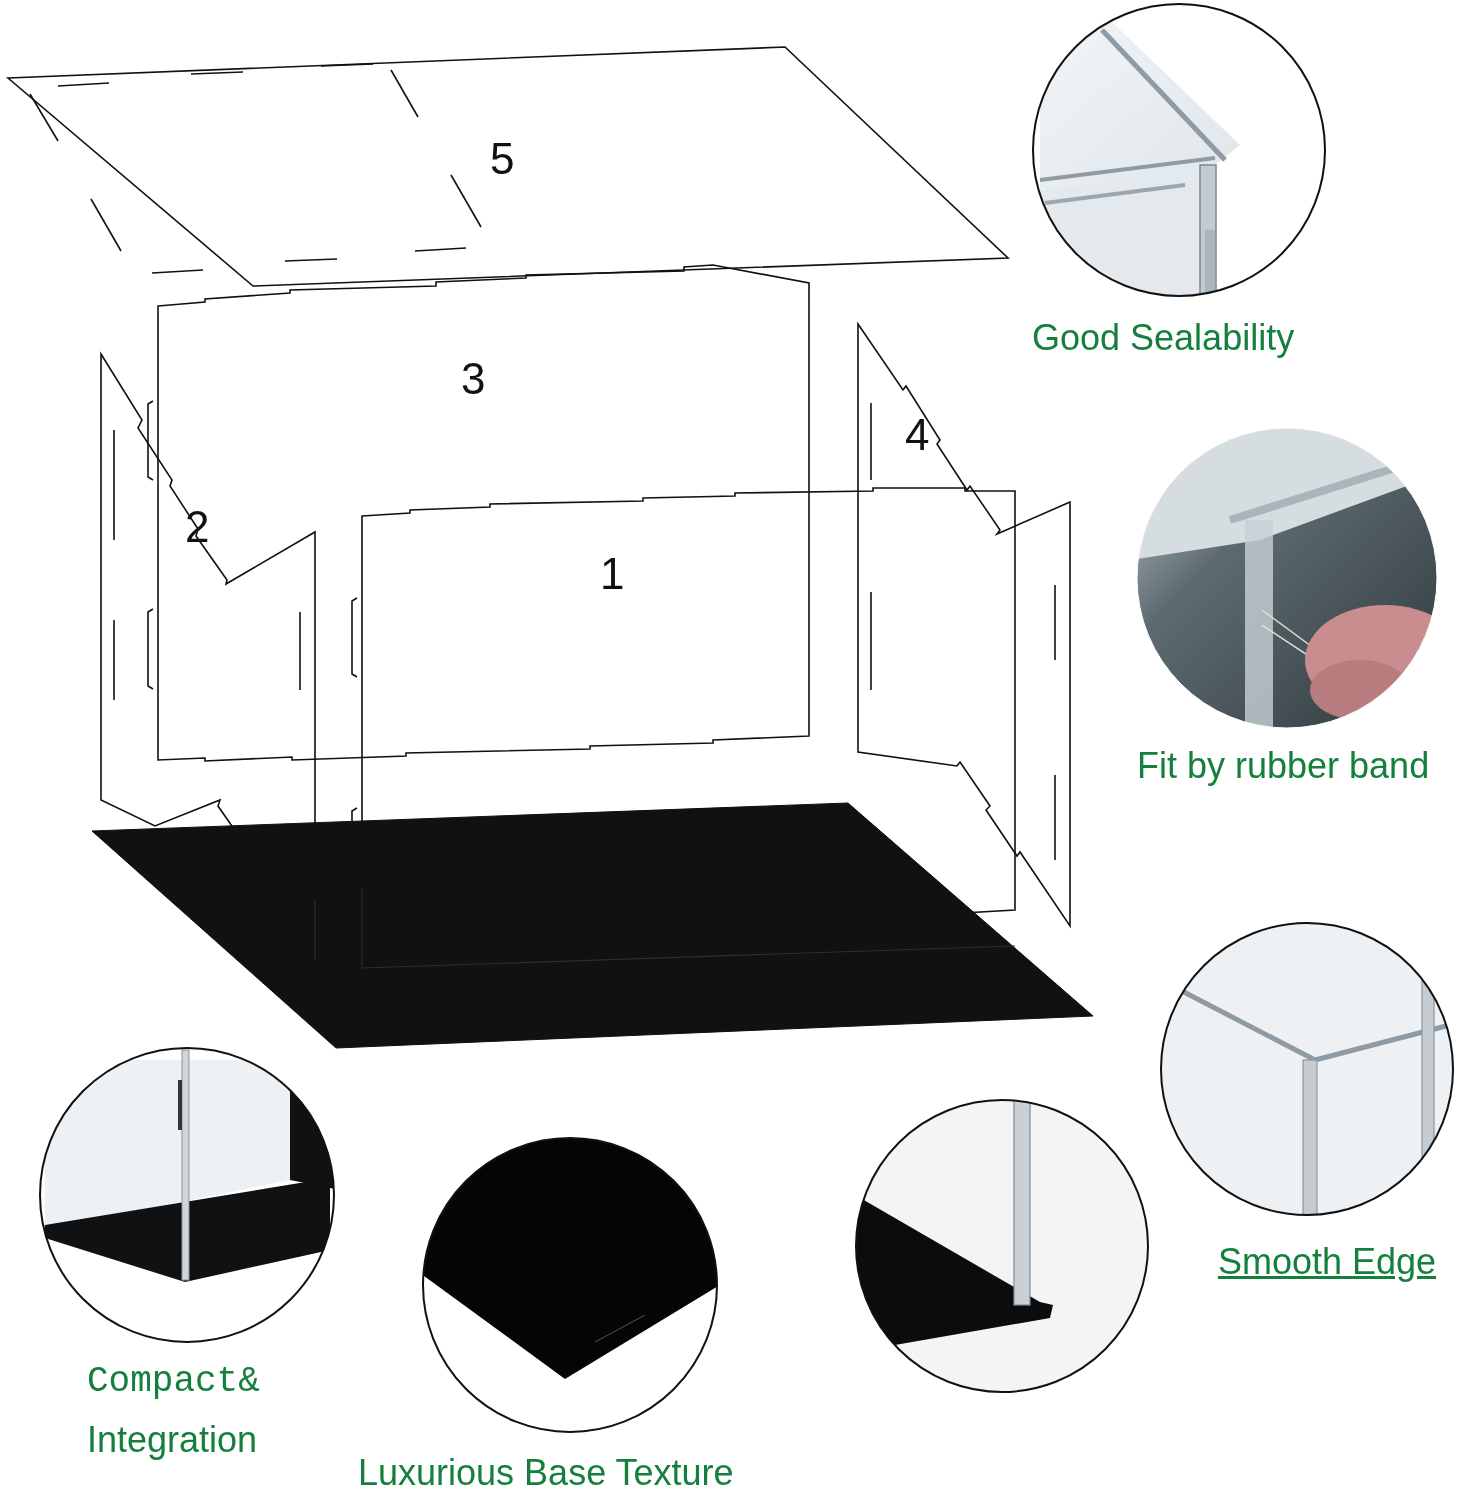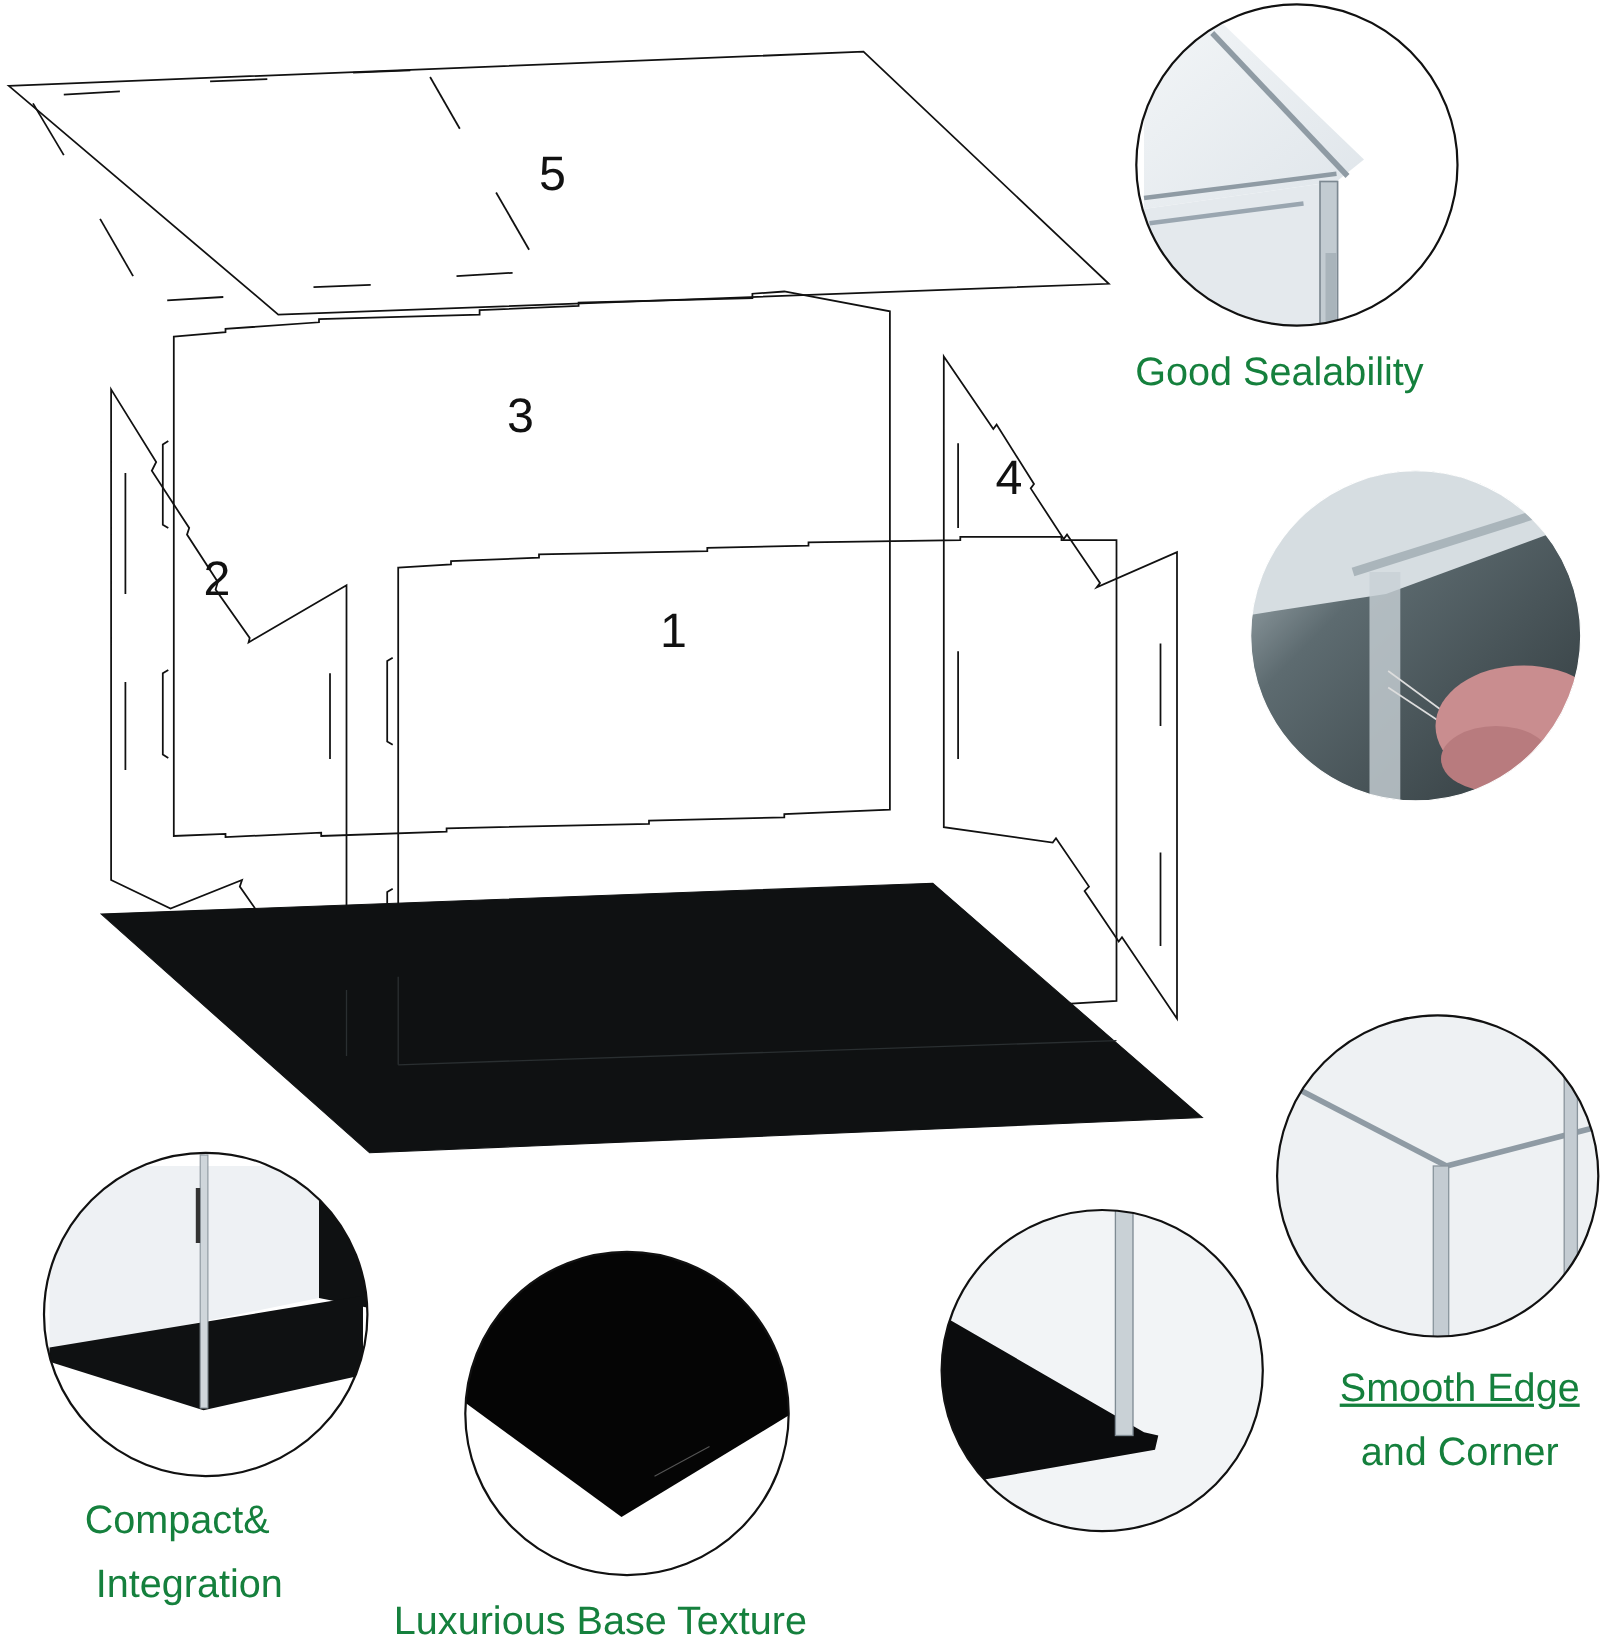--- a/index.html
+++ b/index.html
@@ -169,21 +169,21 @@
     </g>
   </svg>
 
   <div class="part-num" style="left:490px; top:134px;">5</div>
   <div class="part-num" style="left:461px; top:354px;">3</div>
   <div class="part-num" style="left:905px; top:410px;">4</div>
   <div class="part-num" style="left:185px; top:502px;">2</div>
   <div class="part-num" style="left:600px; top:549px;">1</div>
 
   <div class="label" style="left:1032px; top:316px;">Good Sealability</div>
+  <div class="label" style="left:1137px; top:744px;">Fit by rubber band</div>
 
   <div class="label center" style="left:1196px; top:1240px; width:262px;text-decoration:underline;">Smooth Edge</div>
-  <div class="label center" style="left:1196px; top:1298px; width:262px;">and Corner</div>
 
-  <div class="label" style="left:77px; top:1360px;">Compact&amp;</div>
+  <div class="label" style="left:87px; top:1360px;font-family:Liberation Mono, monospace;">Compact&amp;</div>
   <div class="label" style="left:87px; top:1418px;">Integration</div>
 
   <div class="label" style="left:358px; top:1451px;">Luxurious Base Texture</div>
 </div>
 
 </body></html>

